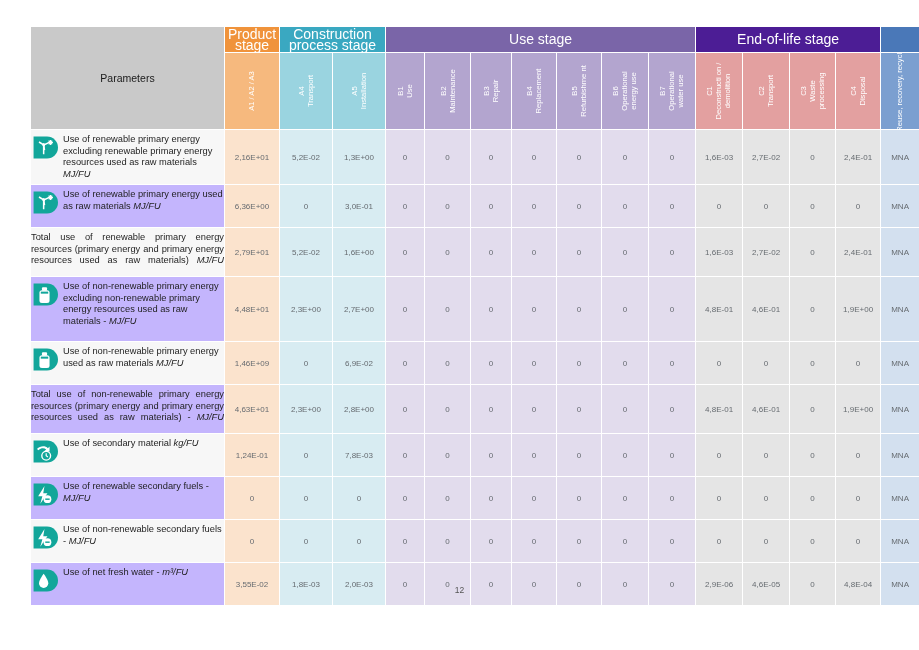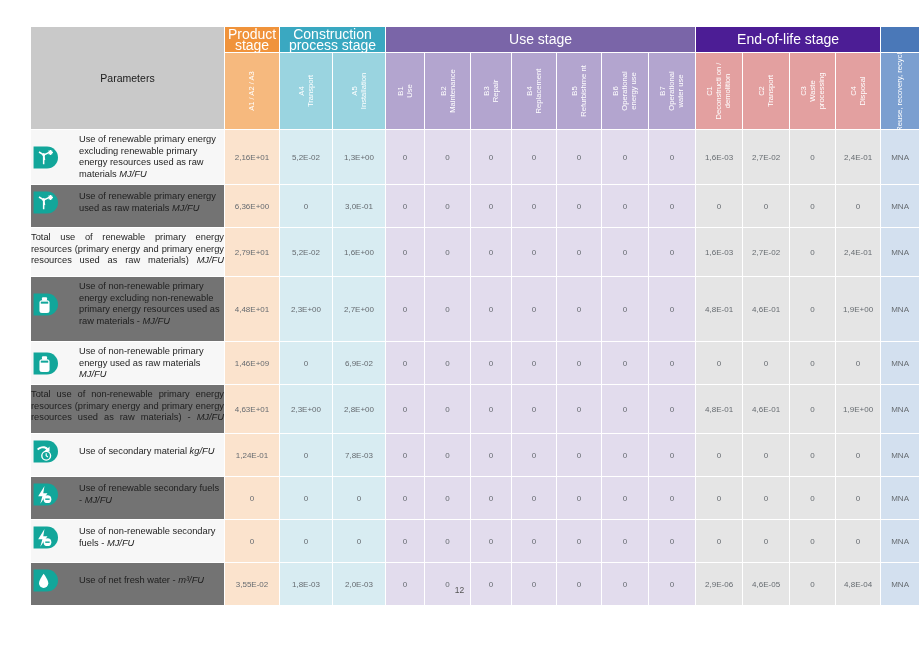--- a/index.html
+++ b/index.html
@@ -63,22 +63,22 @@
   .vh-e{background:#e3a0a0;}
   .vh-d{background:#7b9fd0;}
 
   
   .pcell{
     background:#f7f7f7;
     font-size:9.3px;line-height:11.6px;color:#1e1e1e;
     padding:4px 6px 4px 4px;
     position:relative;
   }
-  .pcell.alt{background:#737373;}
-  .pcell .inner{display:flex;align-items:center;gap:21px;}
+  .pcell.alt{background:#c4b5fd;}
+  .pcell .inner{display:flex;align-items:flex-start;gap:5px;}
   .pcell .txt{flex:1;}
   .pcell.justify .txt{text-align:justify;text-align-last:justify;}
   .pcell em{font-style:italic;}
   .clip{height:100%;overflow:hidden;}
 
   
   .icon{flex:0 0 auto;width:27px;height:27px;display:block;}
 
   
   .d{

